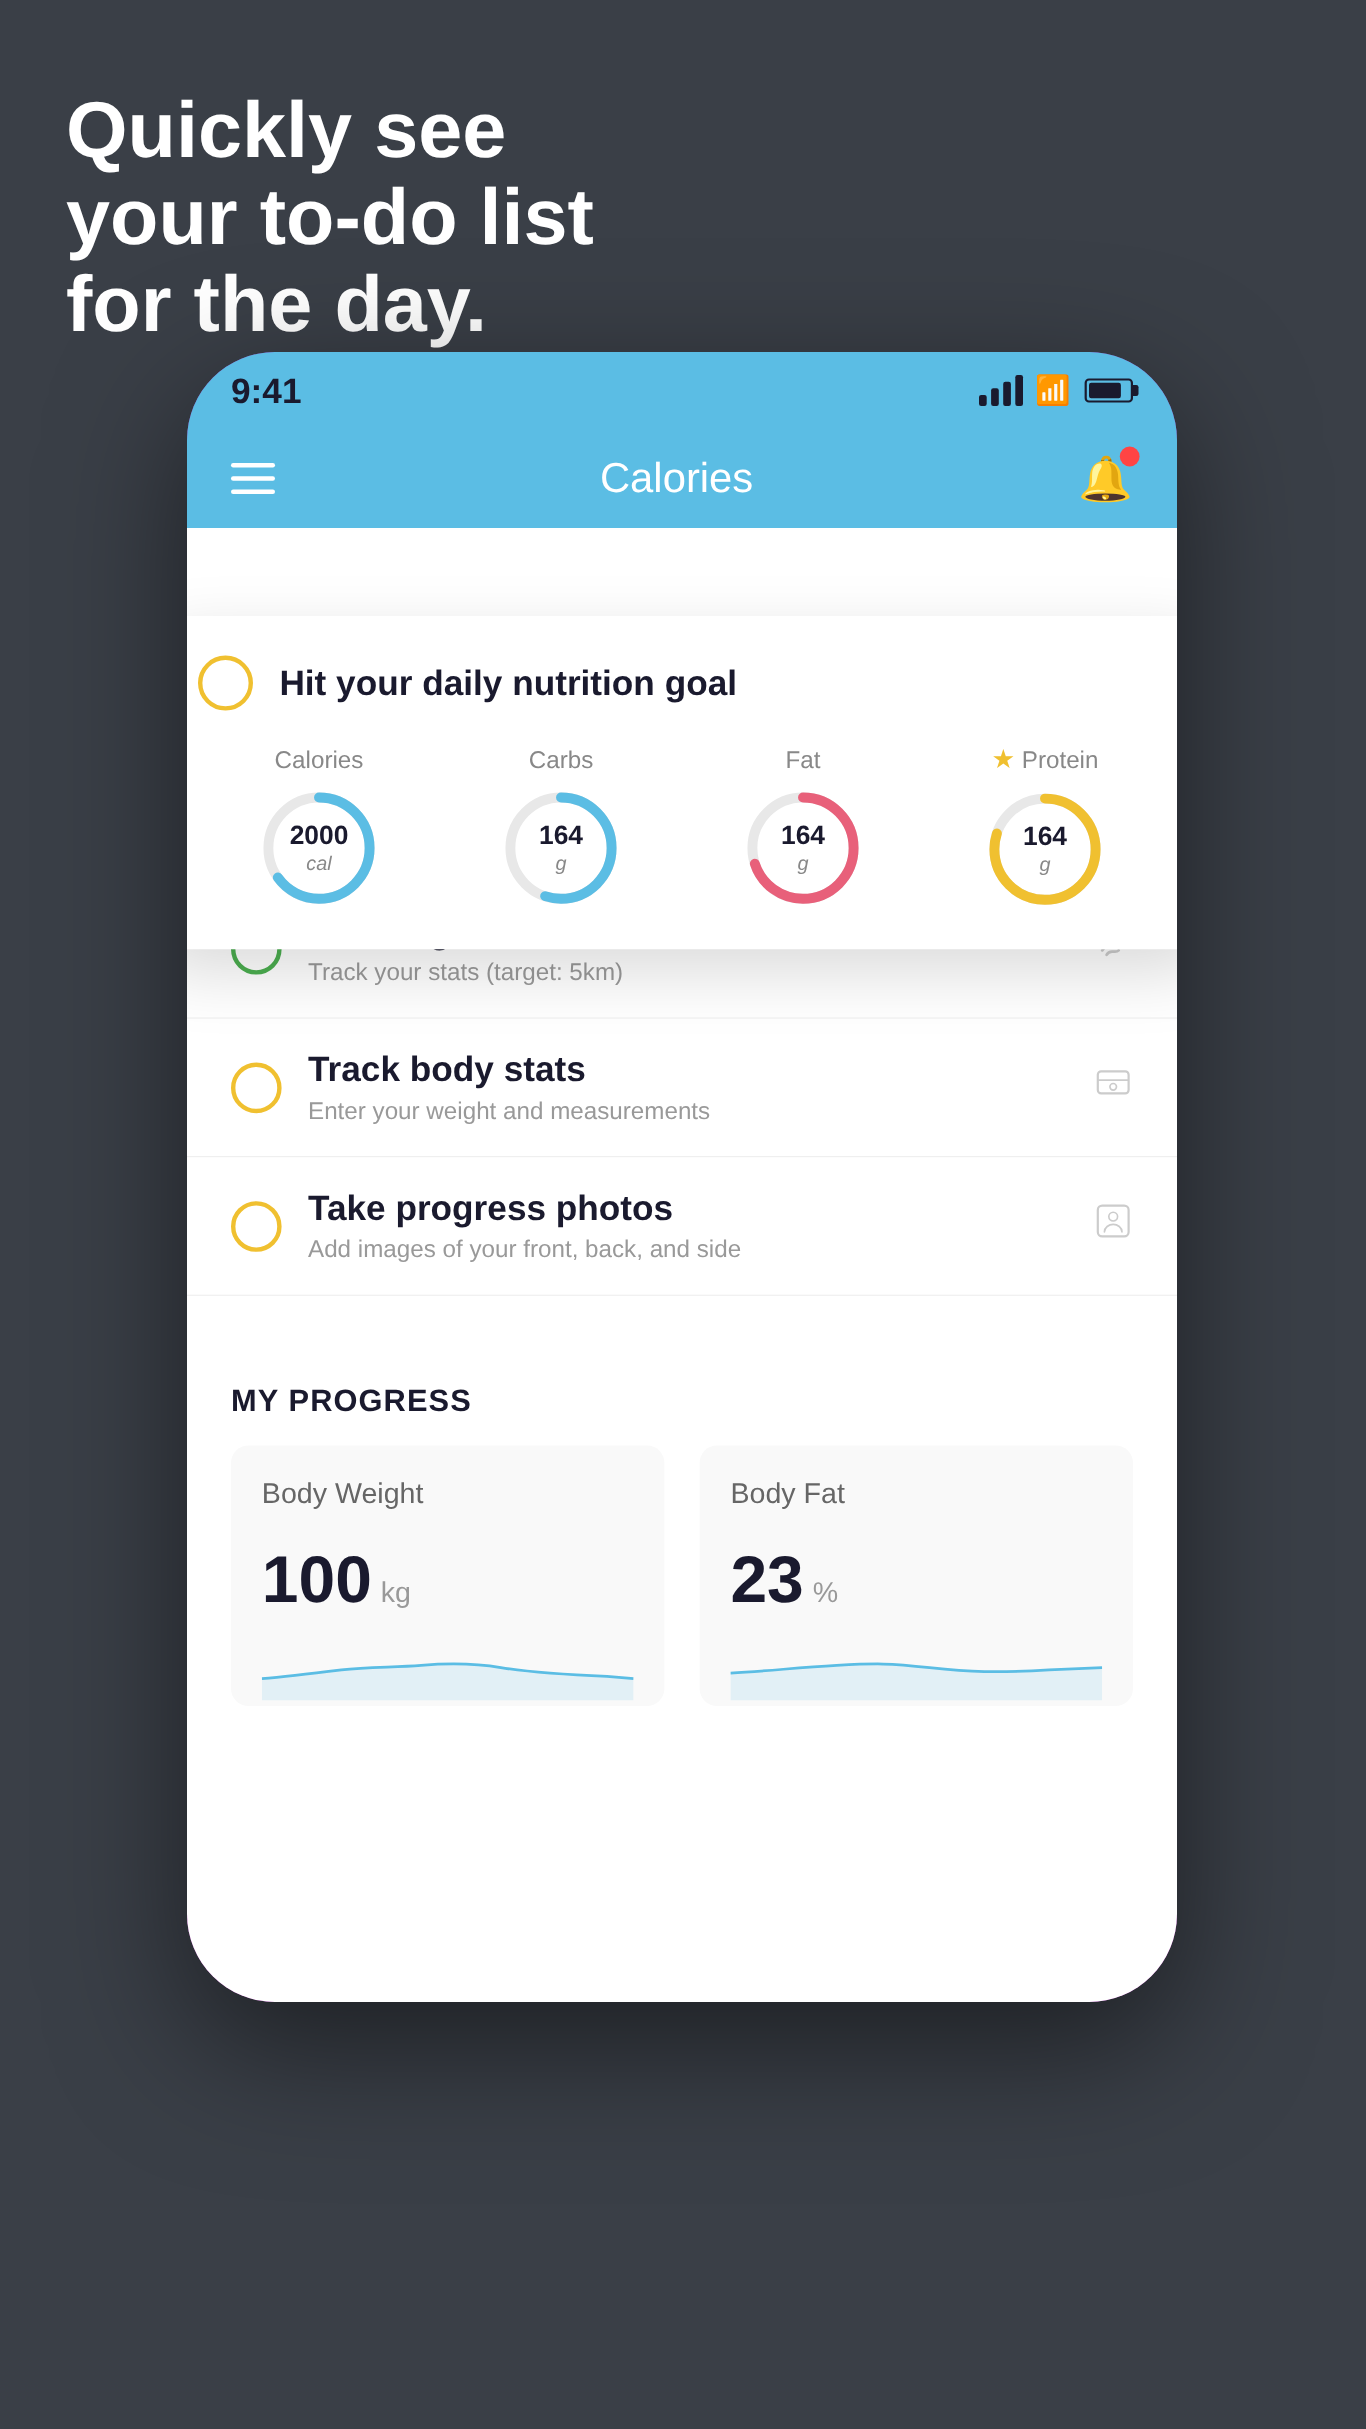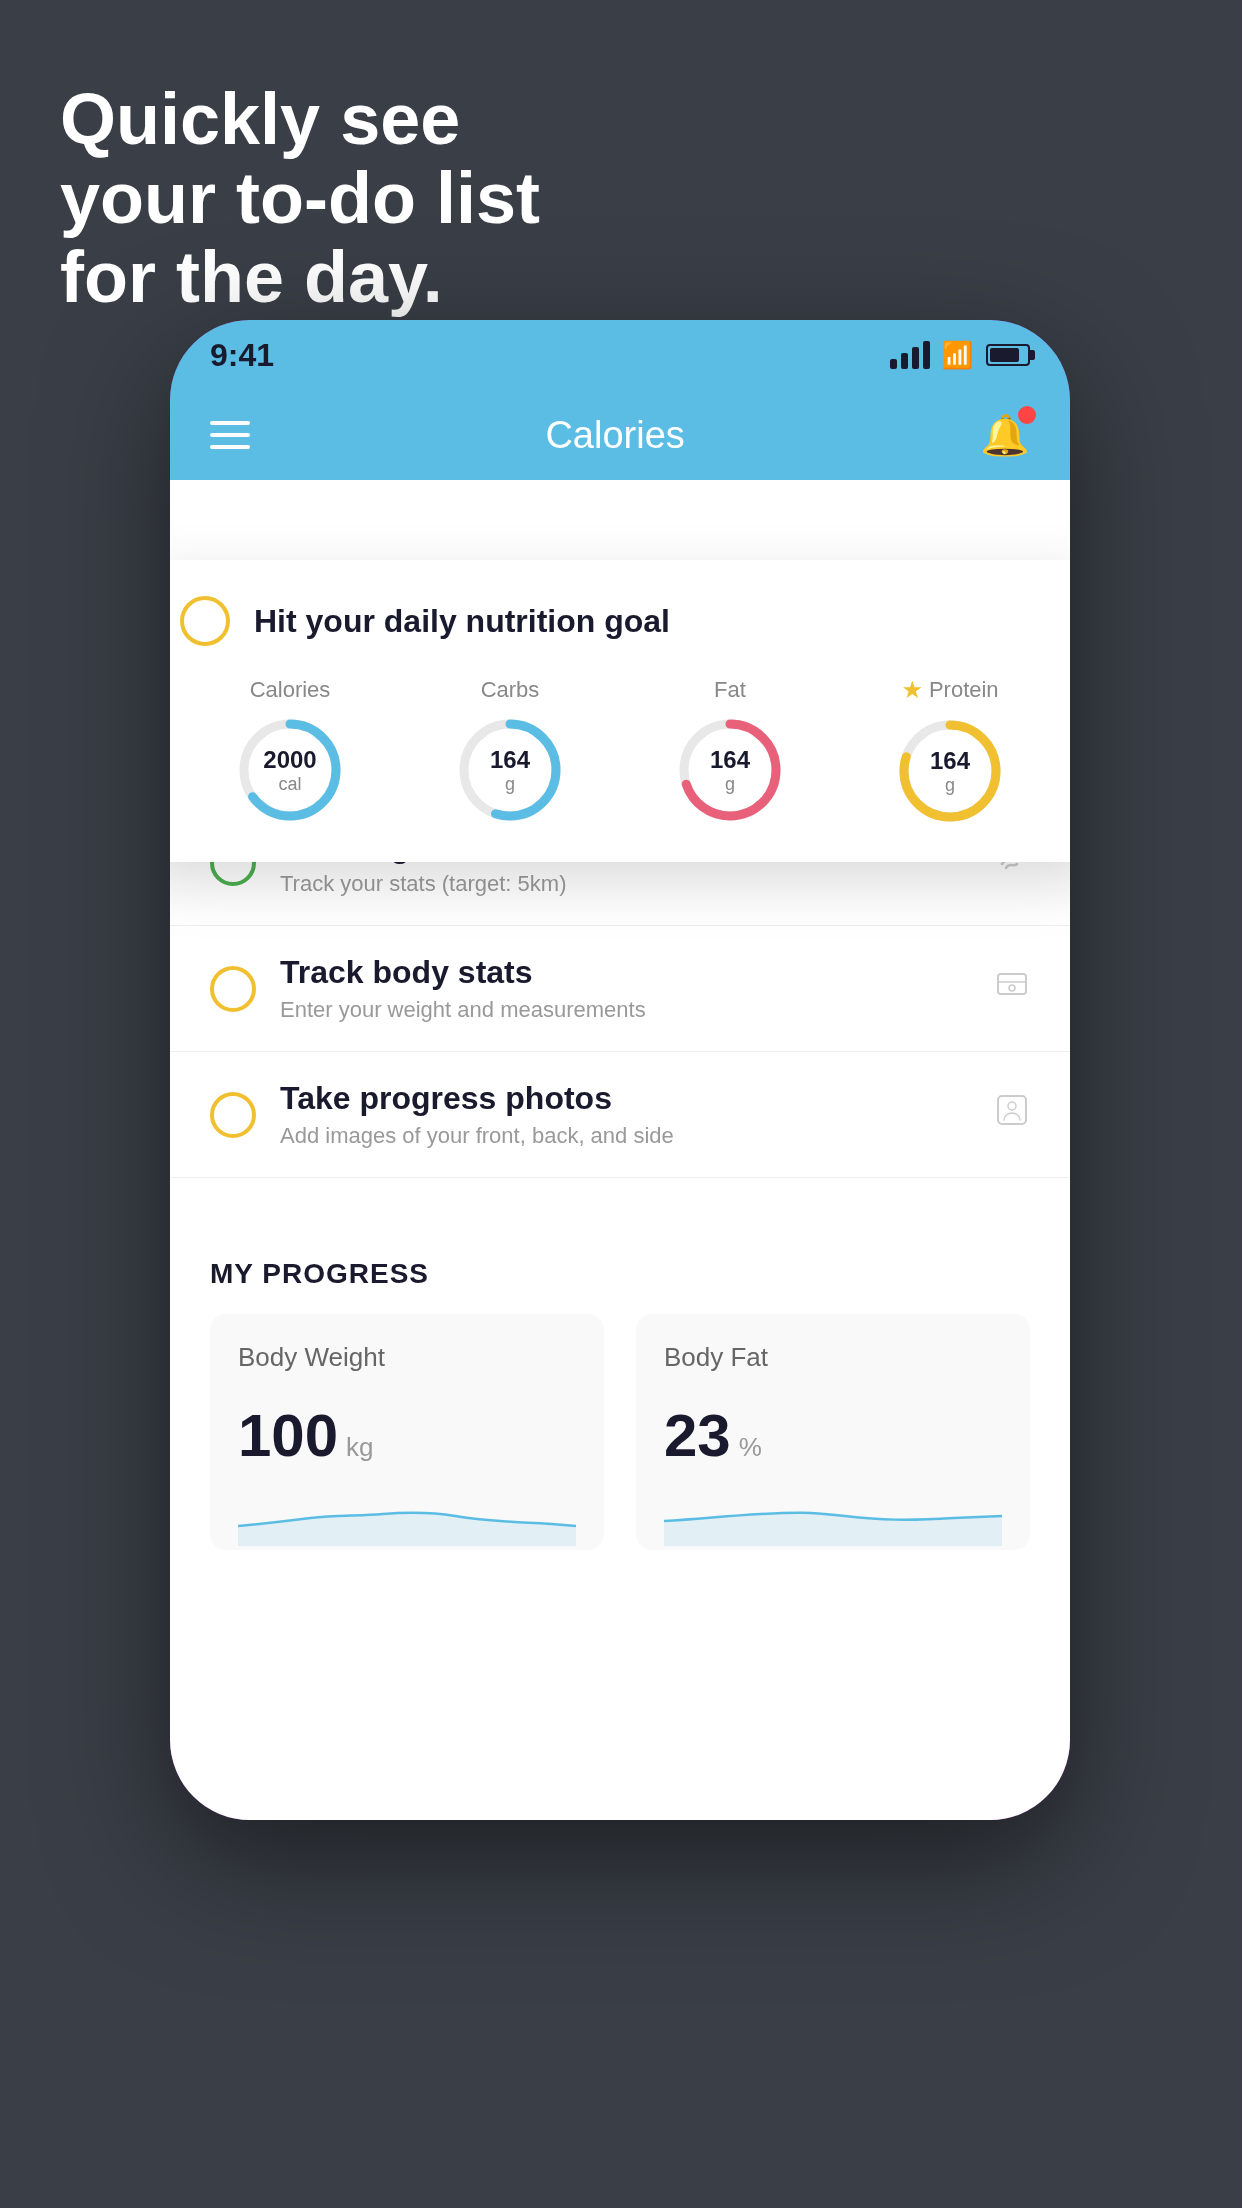--- a/index.html
+++ b/index.html
@@ -259,20 +259,21 @@
       font-size: 24px;
       font-weight: 700;
       color: #1a1a2e;
       display: block;
     }
 
     .ring-unit {
       font-size: 18px;
       color: #888;
       display: block;
+      font-style: italic;
     }
 
     
     .task-list {
       padding-top: 320px;
     }
 
     .task-item {
       display: flex;
       align-items: center;

